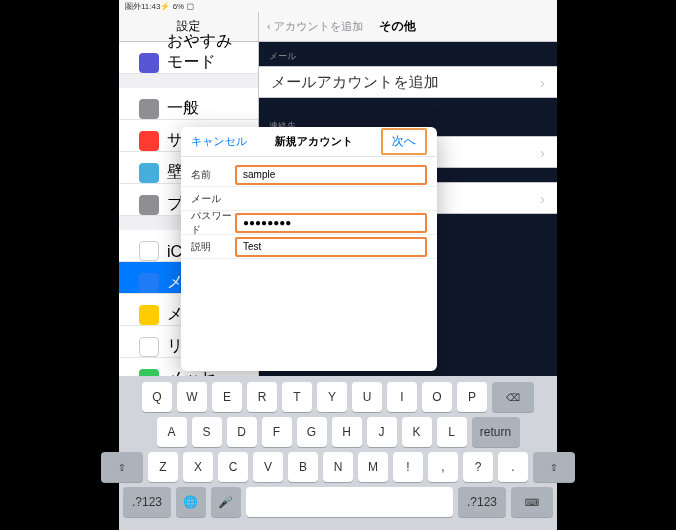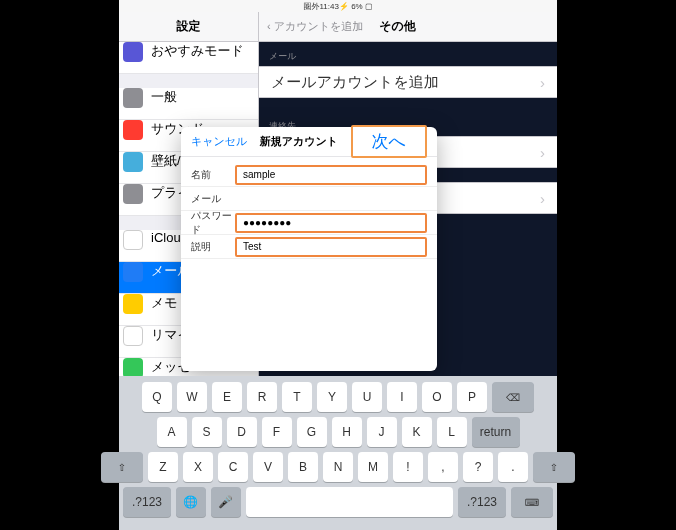--- a/index.html
+++ b/index.html
@@ -1,37 +1,37 @@
 <!DOCTYPE html>
 <html><head>
 <meta charset="utf-8">
 <style>
 *{box-sizing:border-box;margin:0;padding:0;font-family:-apple-system,"Helvetica Neue",Arial,sans-serif}
 body{background:#000;width:676px;height:530px;overflow:hidden}
 .frame{position:absolute;left:119px;top:0;width:438px;height:530px;background:#efeff4}
-.statusbar{height:12px;background:#f7f7f7;display:flex;justify-content:center;align-items:center;font-size:8px;color:#333;padding:0 6px}
+.statusbar{height:12px;background:#f7f7f7;display:flex;justify-content:flex-start;align-items:center;font-size:8px;color:#333;padding:0 6px}
 .split{display:flex;height:calc(100% - 12px);position:relative}
 .col-l{width:140px;background:#fff;border-right:1px solid #c8c7cc}
 .col-r{flex:1;background:#0f172a}
 .hdr{height:30px;background:#f7f7f8;border-bottom:1px solid #c8c7cc;display:flex;align-items:center;padding:0 8px;font-size:12px}
-.hdr-l{justify-content:center;font-weight:700}
+.hdr-l{justify-content:center;font-weight:400}
 .hdr-r{gap:6px}
 .back{color:#8e8e93;font-size:11px}
 .title-r{font-size:12px;font-weight:600;margin-left:10px}
-.row{height:32px;display:flex;align-items:flex-start;padding:0 4px;font-size:13px;border-bottom:1px solid #e5e5e8;background:#fff}
+.row{height:32px;display:flex;align-items:flex-end;padding:0 20px;font-size:16px;border-bottom:1px solid #e5e5e8;background:#fff}
 .row.sel{background:#007aff;color:#fff}
 .row .ic{width:20px;height:20px;border-radius:4px;margin-right:8px;flex-shrink:0}
 .sect-lbl{font-size:9px;color:#8e8e93;padding:8px 10px 3px;text-transform:none}
 .row-r{background:#fff;height:32px;border-top:1px solid #c8c7cc;border-bottom:1px solid #c8c7cc;display:flex;align-items:center;padding:0 12px;font-size:15px;color:#333;margin-bottom:14px}
 .chev{margin-left:auto;color:#c8c7cc}
 .overlay{position:absolute;left:62px;top:115px;width:256px;height:244px;background:#fff;border-radius:6px;box-shadow:0 6px 24px rgba(0,0,0,.3);z-index:5}
 .ovhdr{height:30px;display:flex;align-items:center;justify-content:space-between;padding:0 10px;border-bottom:1px solid #e5e5e8}
 .ovhdr .cancel{color:#007aff;font-size:11px}
 .ovhdr .ttl{font-size:11px;font-weight:600}
-.ovhdr .next{color:#007aff;font-size:17px;padding:3px 19px;border:2px solid #f39a4a;border-radius:2px}
+.ovhdr .next{color:#007aff;font-size:12px;padding:3px 9px;border:2px solid #f39a4a;border-radius:2px}
 .fld{display:flex;align-items:center;height:24px;padding:0 10px;border-bottom:1px solid #eee}
 .fld .lbl{width:44px;font-size:10px;color:#333}
 .fld .inp{flex:1;height:20px;border:2px solid #f0863e;border-radius:2px;padding:0 6px;font-size:10px;display:flex;align-items:center;background:#fff}
 .flds{padding-top:6px}
 .keyboard{position:absolute;left:0;bottom:0;width:100%;background:#d1d5db;padding:6px 4px 8px;z-index:10}
 .krow{display:flex;justify-content:center;gap:5px;margin-bottom:5px}
 .key{background:#fff;border-radius:4px;height:30px;display:flex;align-items:center;justify-content:center;font-size:12px;color:#333;box-shadow:0 1px 0 #9ea3a8;min-width:30px}
 .key.wide{min-width:42px;font-size:10px}
 .key.mod{background:#acb3bb;color:#333}
 .key.wider{min-width:48px}

